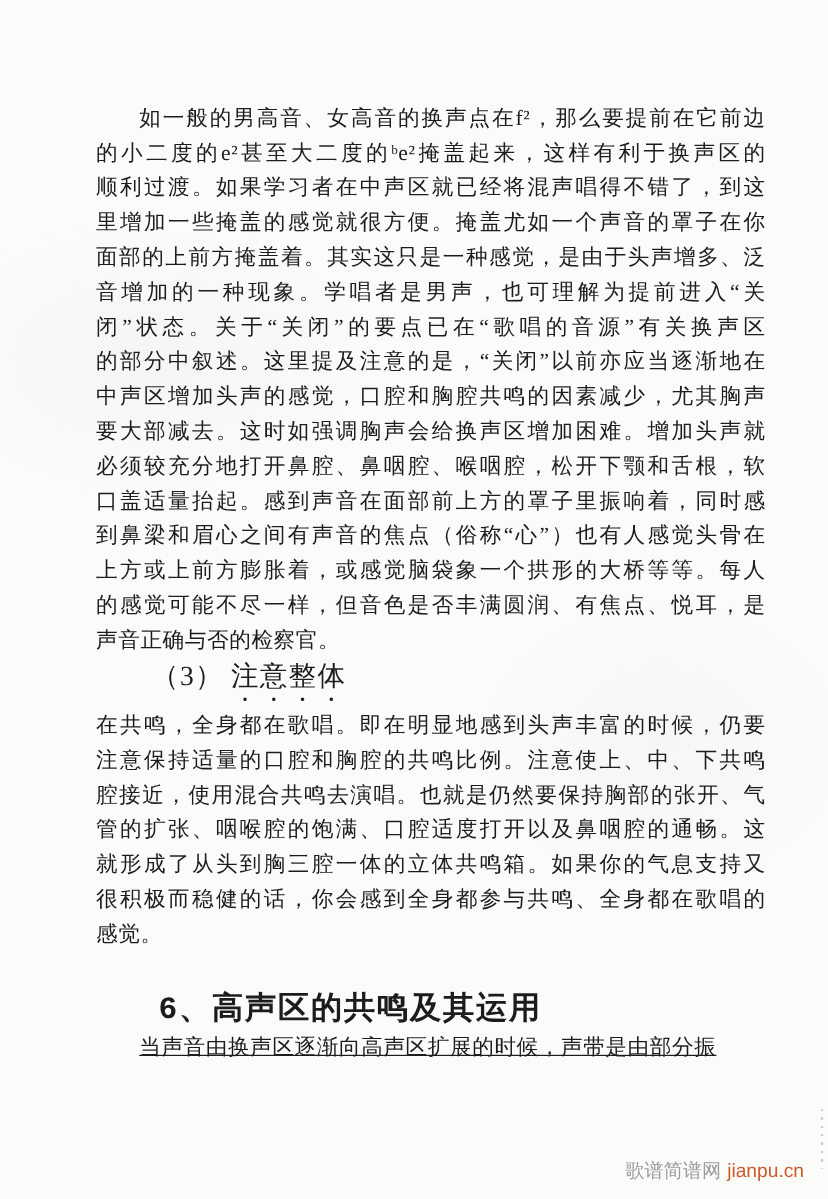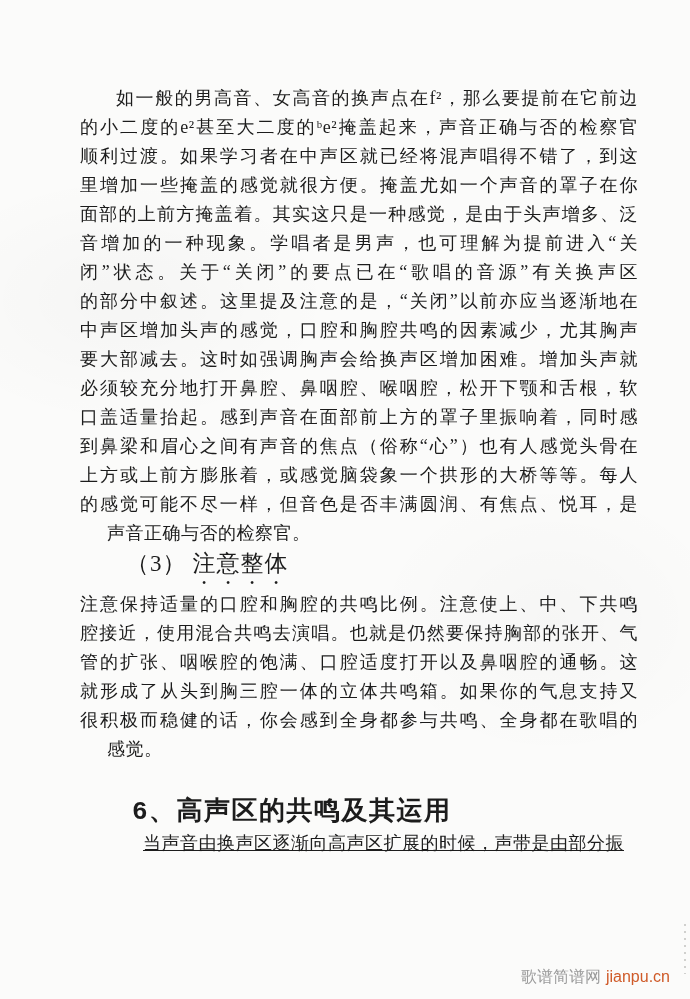--- a/index.html
+++ b/index.html
@@ -16,21 +16,21 @@
     position:absolute;left:80px;top:84px;width:558px;
   }
   .line{
     font-size:18px;
     line-height:29px;
     text-align:justify;
     text-align-last:justify;
     letter-spacing:0.5px;
   }
   .line.first{text-indent:2em;}
-  .line.last{text-align-last:left;margin-left:27px;}
+  .line.last{text-align-last:left;}
   .subheading{
     font-size:23px;line-height:32px;
     text-indent:2em;letter-spacing:1px;
     white-space:nowrap;
   }
   .emph{
     -webkit-text-emphasis:filled dot #1c1c1c;
     -webkit-text-emphasis-position:under right;
     text-emphasis:filled dot #1c1c1c;
     text-emphasis-position:under right;
@@ -57,21 +57,21 @@
     opacity:.65;
   }
 </style>
 </head>
 <body>
 
 <div class="page-body">
 
   <div>
       <div class="line first">如一般的男高音、女高音的换声点在f²，那么要提前在它前边</div>
-      <div class="line">的小二度的e²甚至大二度的ᵇe²掩盖起来，声音正确与否的检察官</div>
+      <div class="line">的小二度的e²甚至大二度的ᵇe²掩盖起来，这样有利于换声区的</div>
       <div class="line">顺利过渡。如果学习者在中声区就已经将混声唱得不错了，到这</div>
       <div class="line">里增加一些掩盖的感觉就很方便。掩盖尤如一个声音的罩子在你</div>
       <div class="line">面部的上前方掩盖着。其实这只是一种感觉，是由于头声增多、泛</div>
       <div class="line">音增加的一种现象。学唱者是男声，也可理解为提前进入“关</div>
       <div class="line">闭”状态。关于“关闭”的要点已在“歌唱的音源”有关换声区</div>
       <div class="line">的部分中叙述。这里提及注意的是，“关闭”以前亦应当逐渐地在</div>
       <div class="line">中声区增加头声的感觉，口腔和胸腔共鸣的因素减少，尤其胸声</div>
       <div class="line">要大部减去。这时如强调胸声会给换声区增加困难。增加头声就</div>
       <div class="line">必须较充分地打开鼻腔、鼻咽腔、喉咽腔，松开下颚和舌根，软</div>
       <div class="line">口盖适量抬起。感到声音在面部前上方的罩子里振响着，同时感</div>
@@ -79,20 +79,21 @@
       <div class="line">上方或上前方膨胀着，或感觉脑袋象一个拱形的大桥等等。每人</div>
       <div class="line">的感觉可能不尽一样，但音色是否丰满圆润、有焦点、悦耳，是</div>
       <div class="line last">声音正确与否的检察官。</div>
     </div>
 
   <div class="subheading">
     <span>（3）</span><span class="emph">注意整体</span>
   </div>
 
   <div>
+      <div class="line">在共鸣，全身都在歌唱。即在明显地感到头声丰富的时候，仍要</div>
       <div class="line">注意保持适量的口腔和胸腔的共鸣比例。注意使上、中、下共鸣</div>
       <div class="line">腔接近，使用混合共鸣去演唱。也就是仍然要保持胸部的张开、气</div>
       <div class="line">管的扩张、咽喉腔的饱满、口腔适度打开以及鼻咽腔的通畅。这</div>
       <div class="line">就形成了从头到胸三腔一体的立体共鸣箱。如果你的气息支持又</div>
       <div class="line">很积极而稳健的话，你会感到全身都参与共鸣、全身都在歌唱的</div>
       <div class="line last">感觉。</div>
     </div>
 
   <div class="spacer"></div>
 

